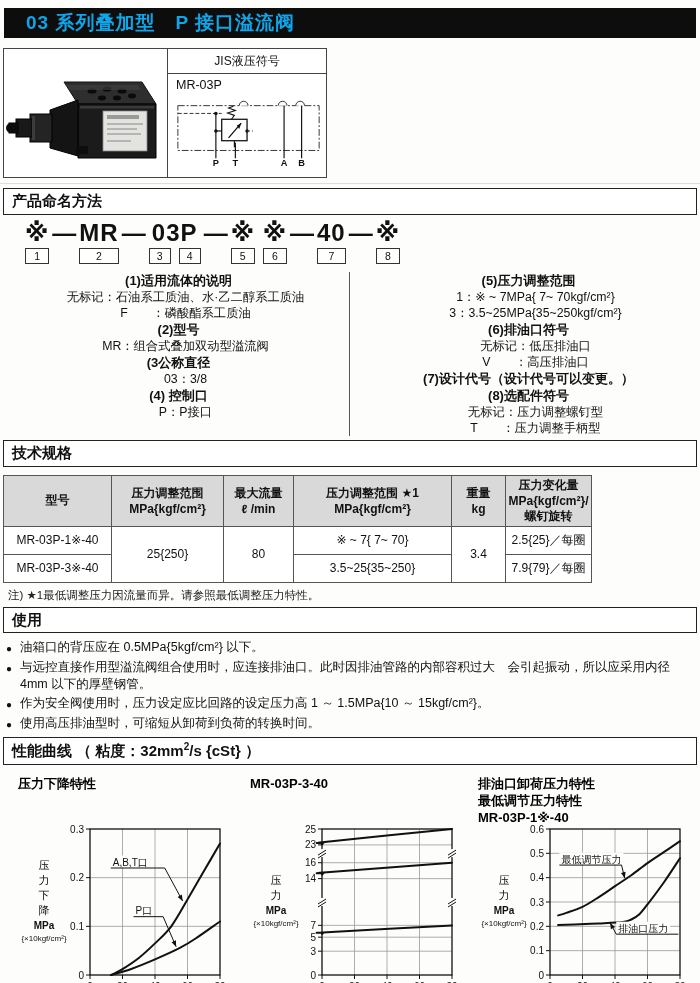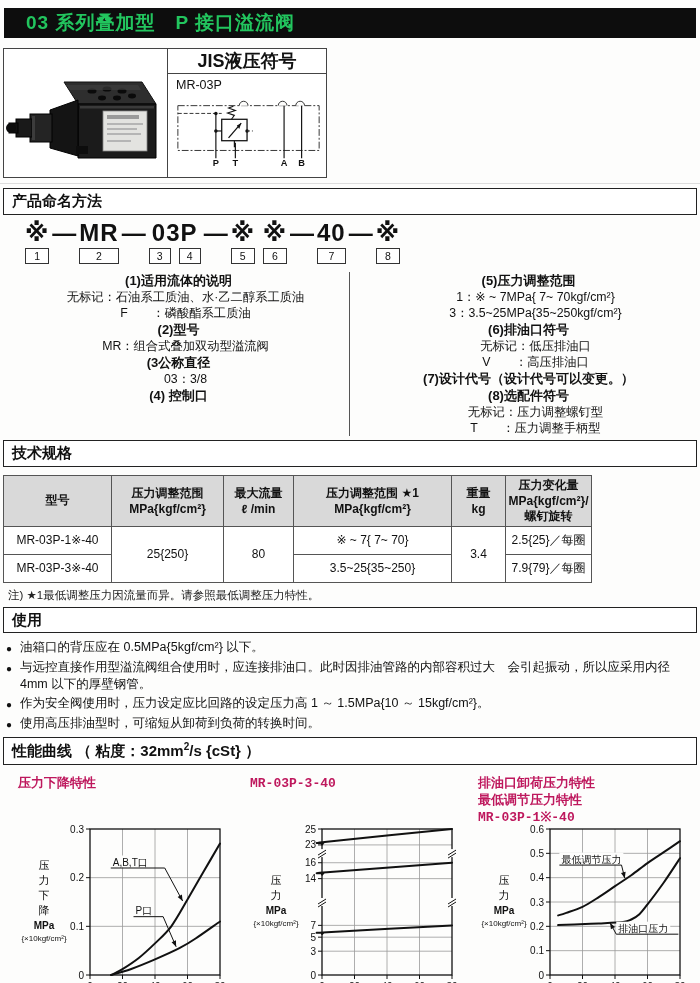--- a/index.html
+++ b/index.html
@@ -1,29 +1,29 @@
 <!DOCTYPE html>
 <html><head>
 <meta charset="utf-8">
 <style>
   html,body{margin:0;padding:0;background:#ffffff;}
   body{width:700px;height:983px;font-family:"Liberation Sans","DejaVu Sans",sans-serif;color:#111;}
   .page{position:relative;width:700px;height:983px;background:#fdfdfc;overflow:hidden;}
 
   
-  .header-bar{margin:8px 4px 0 4px;height:30px;background:#0d0d0d;color:#22c55e;
+  .header-bar{margin:8px 4px 0 4px;height:30px;background:#0d0d0d;color:#0ea5e9;
     display:flex;align-items:center;padding-left:22px;font-size:19px;font-weight:bold;letter-spacing:1px;}
 
   
   .product-row{margin:10px 0 0 3px;}
   .product-box{width:322px;height:128px;border:1px solid #444;display:flex;background:#fff;}
   .photo-cell{width:166px;border-right:1px solid #444;display:flex;align-items:center;justify-content:center;}
   .symbol-cell{flex:1;display:flex;flex-direction:column;}
   .symbol-title{height:24px;border-bottom:1px solid #444;display:flex;align-items:center;justify-content:center;
-    font-size:18px;font-weight:bold;}
+    font-size:12px;font-weight:normal;}
   .symbol-body{flex:1;padding:2px 2px 0 6px;}
   .symbol-model{font-size:12.5px;font-weight:normal;margin:2px 0 0 2px;}
 
   .light-rule{height:1px;background:#ddd;margin:5px 0 0 0;}
 
   
   .section-box{margin:4px 3px 0 3px;border:1.5px solid #222;background:#fff;
     padding:3px 8px;font-size:15px;font-weight:bold;line-height:1.25;}
 
   
@@ -57,21 +57,21 @@
   .bullet .btext{flex:1;padding-right:18px;}
 
   .curves-box sup{font-size:10px;}
 
   
   .charts-row{display:flex;margin:2px 0 0 4px;}
   .chart-block{width:232px;flex:none;}
   .chart-block.c2{width:228px;}
   .chart-block.c3{width:232px;}
   .chart-titles{height:54px;padding:8px 0 0 14px;box-sizing:border-box;}
-  .chart-title-line{font-size:13px;font-weight:600;line-height:17px;color:#be185d;font-family:Liberation Mono, monospace;}
+  .chart-title-line{font-size:13px;font-weight:600;line-height:17px;color:#000000;}
   svg text{font-family:"Liberation Sans","DejaVu Sans",sans-serif;}
 </style>
 </head>
 <body>
 
 <div class="page">
 
   <div class="header-bar">
     <span>03 系列叠加型　P 接口溢流阀</span>
   </div>
@@ -192,20 +192,21 @@
     <div class="naming-cols">
       <div class="col-left" id="naming-left">
           <div class="nm-title">(1)适用流体的说明</div>
           <div class="nm-line">无标记：石油系工质油、水·乙二醇系工质油</div>
           <div class="nm-line">F　　：磷酸酯系工质油</div>
           <div class="nm-title">(2)型号</div>
           <div class="nm-line">MR：组合式叠加双动型溢流阀</div>
           <div class="nm-title">(3公称直径</div>
           <div class="nm-line">03：3/8</div>
           <div class="nm-title">(4) 控制口</div>
+          <div class="nm-line">P：P接口</div>
         </div>
       <div class="col-right" id="naming-right">
           <div class="nm-title">(5)压力调整范围</div>
           <div class="nm-line">1：※ ~ 7MPa{ 7~ 70kgf/cm²}</div>
           <div class="nm-line">3：3.5~25MPa{35~250kgf/cm²}</div>
           <div class="nm-title">(6)排油口符号</div>
           <div class="nm-line">无标记：低压排油口</div>
           <div class="nm-line">V　　：高压排油口</div>
           <div class="nm-title">(7)设计代号（设计代号可以变更。）</div>
           <div class="nm-title">(8)选配件符号</div>

